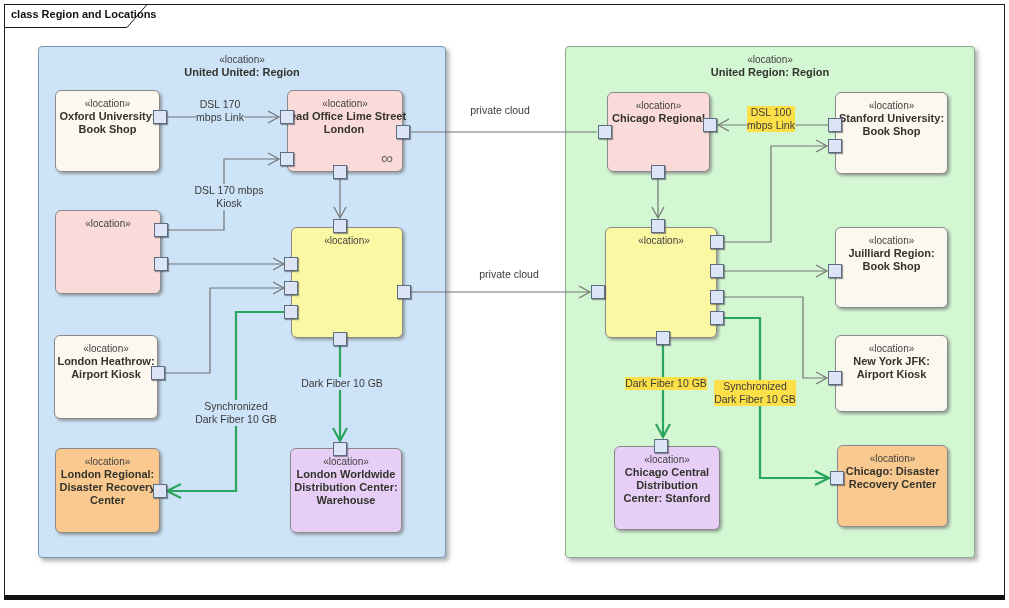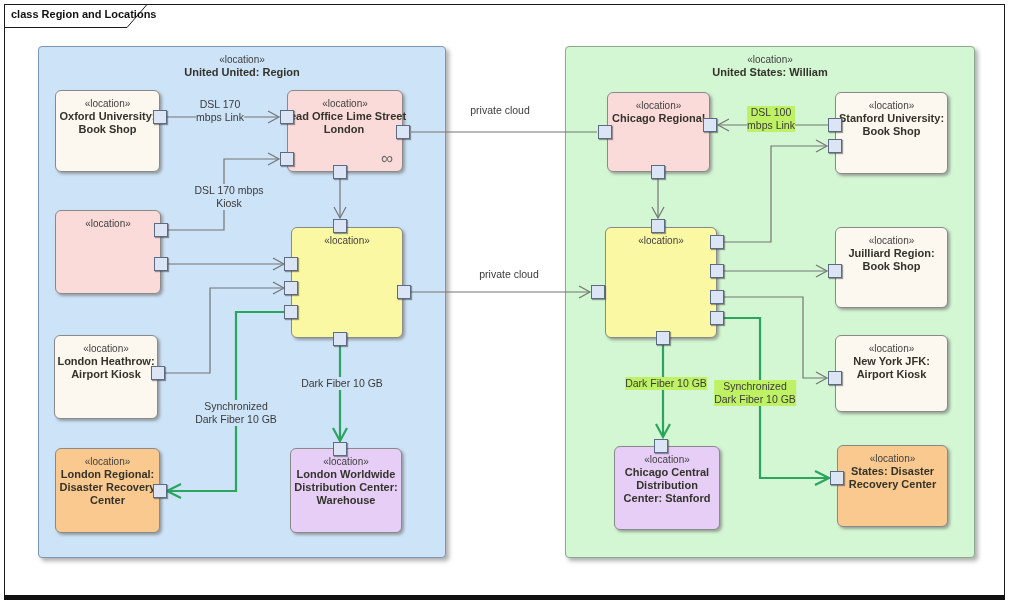--- a/index.html
+++ b/index.html
@@ -24,41 +24,41 @@
   .purple{background:#e7cef6;}
   .wide{width:132px;margin-left:-10px;padding:0;}
   .wide2{width:122px;margin-left:-6px;padding:0;}
   .composite{position:absolute;right:9px;bottom:4px;font-size:17px;color:#6a6a6a;line-height:17px;}
   .port{position:absolute;width:14px;height:14px;background:#dbe5f6;border:1px solid #5c6b84;
         box-sizing:border-box;box-shadow:1px 1px 1px rgba(60,60,60,0.5);z-index:6;}
   .wires{position:absolute;left:0;top:0;z-index:5;}
   .wlabel{position:absolute;font-size:10.5px;line-height:13px;color:#3a3a3a;text-align:center;
           transform:translateX(-50%);white-space:nowrap;z-index:7;}
   .bg-uk{background:#cde3f7;}
-  .bg-us{background:#bef264;}
+  .bg-us{background:#fde047;}
 </style>
 </head>
 <body>
 
 <div class="canvas">
 
   <div class="frame"></div>
 
   <svg class="tabshape" width="160" height="26">
     <path d="M0.5,0.5 H143 L123,23.5 H0.5 Z" fill="#ffffff" stroke="#1a1a1a" stroke-width="1"></path>
   </svg>
   <div class="tabtext">class Region and Locations</div>
 
   <div class="region uk" style="left:38px;top:46px;width:408px;height:512px">
     <div class="stx">«location»</div>
     <div class="ttl">United United: Region</div>
   </div>
   <div class="region us" style="left:565px;top:46px;width:410px;height:512px">
     <div class="stx">«location»</div>
-    <div class="ttl">United States: William</div>
+    <div class="ttl">United Region: Region</div>
   </div>
 
   <div class="node cream" style="left:55px;top:90px;width:105px;height:82px">
     <div class="stx">«location»</div>
     <div class="ttl">Oxford University: Book Shop</div>
   </div>
   <div class="node pink" style="left:287px;top:90px;width:116px;height:82px">
     <div class="stx">«location»</div>
     <div class="ttl wide">Head Office Lime Street London</div>
     <span class="composite">∞</span>
@@ -100,21 +100,21 @@
   <div class="node cream" style="left:835px;top:335px;width:113px;height:77px">
     <div class="stx">«location»</div>
     <div class="ttl">New York JFK: Airport Kiosk</div>
   </div>
   <div class="node purple" style="left:614px;top:446px;width:106px;height:84px">
     <div class="stx">«location»</div>
     <div class="ttl">Chicago Central Distribution Center: Stanford</div>
   </div>
   <div class="node orange" style="left:837px;top:445px;width:111px;height:82px">
     <div class="stx">«location»</div>
-    <div class="ttl">States: Disaster Recovery Center</div>
+    <div class="ttl">Chicago: Disaster Recovery Center</div>
   </div>
 
   <svg class="wires" width="1009" height="608">
     <g stroke="#757575" stroke-width="1.2" fill="none">
       <g>
         <path d="M167,117 H278"></path>
           <path d="M268,111 L279,117 L268,123"></path>
       </g>
       <g>
         <path d="M168,230 H224 V159 H278"></path>

